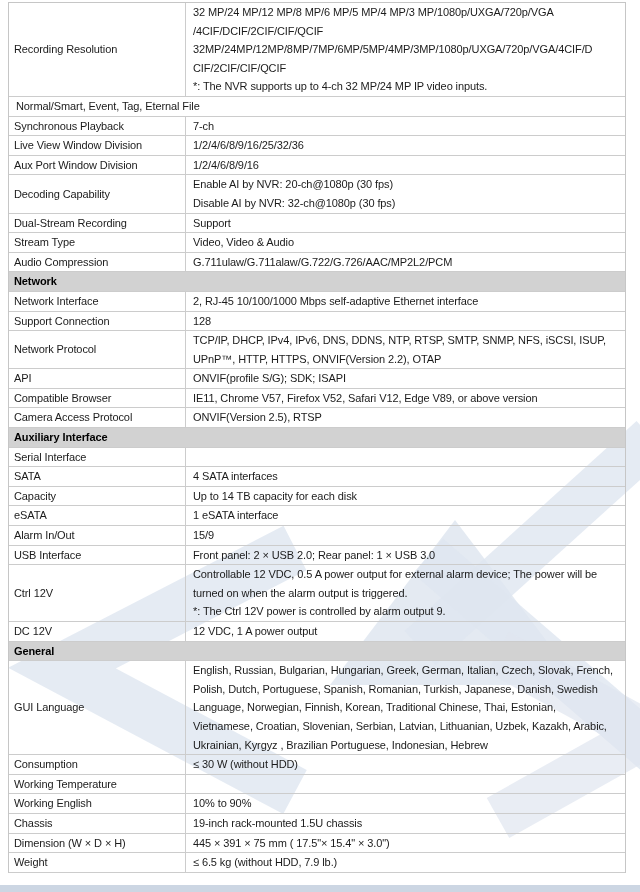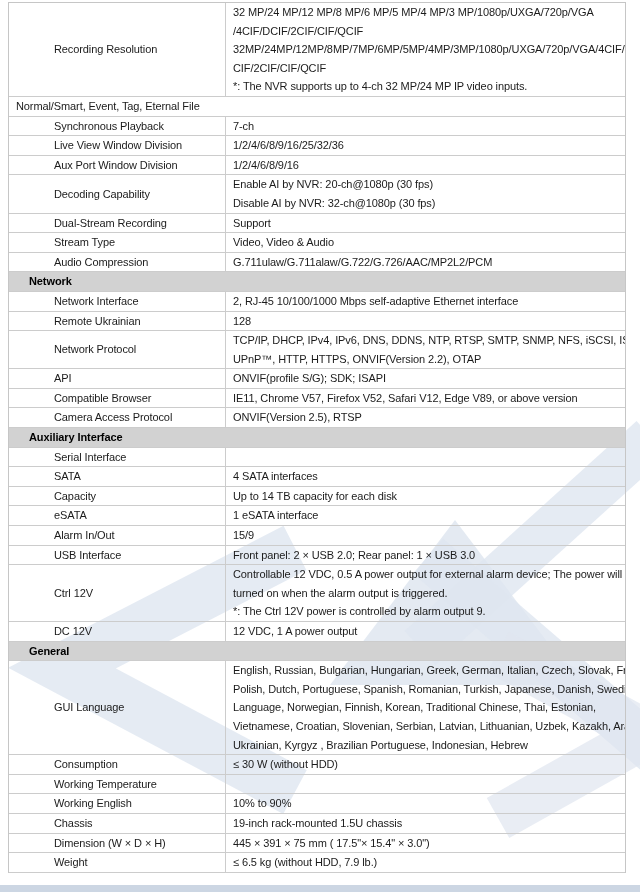--- a/index.html
+++ b/index.html
@@ -33,26 +33,26 @@
   .cell{
     font-size:11px;line-height:18.6px;color:var(--text);
     letter-spacing:-0.1px;
     white-space:pre;overflow:hidden;
     box-sizing:border-box;
   }
   .label{
     flex:0 0 177px;width:177px;
     padding-left:5px;
     border-right:1px solid var(--border);
-    display:flex;align-items:center;margin-left:40px;
+    display:flex;align-items:center;
   }
   .value{flex:1 1 auto;padding-left:7px;}
   .row.section{background:var(--section-bg);}
   .row.section .cell{
-    width:100%;font-weight:bold;color:#000;padding-left:20px;
+    width:100%;font-weight:bold;color:#000;padding-left:5px;
   }
 </style>
 </head>
 <body>
 
 <svg class="watermark" viewBox="0 0 640 892" xmlns="http://www.w3.org/2000/svg" aria-hidden="true">
   <g stroke="var(--watermark)" fill="none" stroke-linecap="butt">
     <polygon points="455,520 330,685 580,685" fill="var(--watermark)" stroke="none" opacity="0.85"></polygon>
     <line x1="652" y1="438" x2="420" y2="648" stroke-width="46" opacity="0.8"></line>
     <line x1="428" y1="556" x2="662" y2="758" stroke-width="46" opacity="0.8"></line>
@@ -103,21 +103,21 @@
     <div class="cell value">G.711ulaw/G.711alaw/G.722/G.726/AAC/MP2L2/PCM</div>
   </div>
     <div class="row section">
     <div class="cell">Network</div>
   </div>
     <div class="row">
     <div class="cell label">Network Interface</div>
     <div class="cell value">2, RJ-45 10/100/1000 Mbps self-adaptive Ethernet interface</div>
   </div>
     <div class="row">
-    <div class="cell label">Remote Ukrainian</div>
+    <div class="cell label">Support Connection</div>
     <div class="cell value">128</div>
   </div>
     <div class="row">
     <div class="cell label">Network Protocol</div>
     <div class="cell value">TCP/IP, DHCP, IPv4, IPv6, DNS, DDNS, NTP, RTSP, SMTP, SNMP, NFS, iSCSI, ISUP,
 UPnP™, HTTP, HTTPS, ONVIF(Version 2.2), OTAP</div>
   </div>
     <div class="row">
     <div class="cell label">API</div>
     <div class="cell value">ONVIF(profile S/G); SDK; ISAPI</div>

